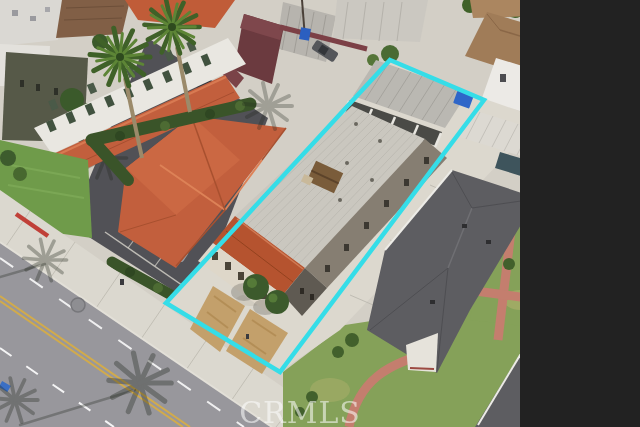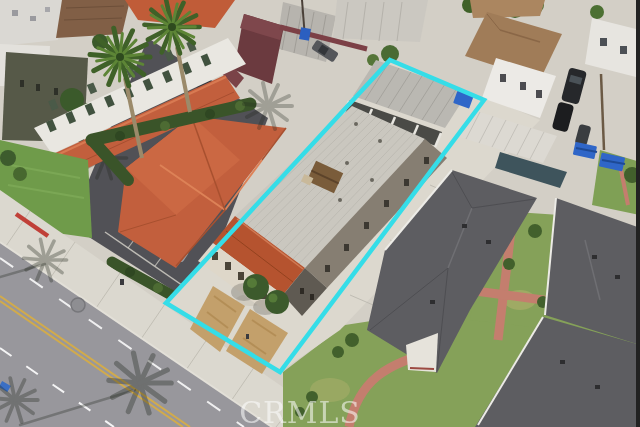--- a/index.html
+++ b/index.html
@@ -1,16 +1,16 @@
 <!DOCTYPE html>
 <html><head>
 <meta charset="utf-8">
 <style>
   html,body{margin:0;padding:0;background:#222;}
-  .stage{position:relative;width:636px;height:427px;overflow:hidden;background:#d3cfc6;
+  .stage{position:relative;width:520px;height:427px;overflow:hidden;background:#d3cfc6;
          font-family:"DejaVu Sans",sans-serif;}
   svg{display:block;}
   .wm{font-family:"DejaVu Serif","Liberation Serif",serif;font-size:30px;letter-spacing:1px;}
 </style>
 </head>
 <body>
 
 <div class="stage">
 <svg width="640" height="427" viewBox="0 0 640 427">
   <defs>

